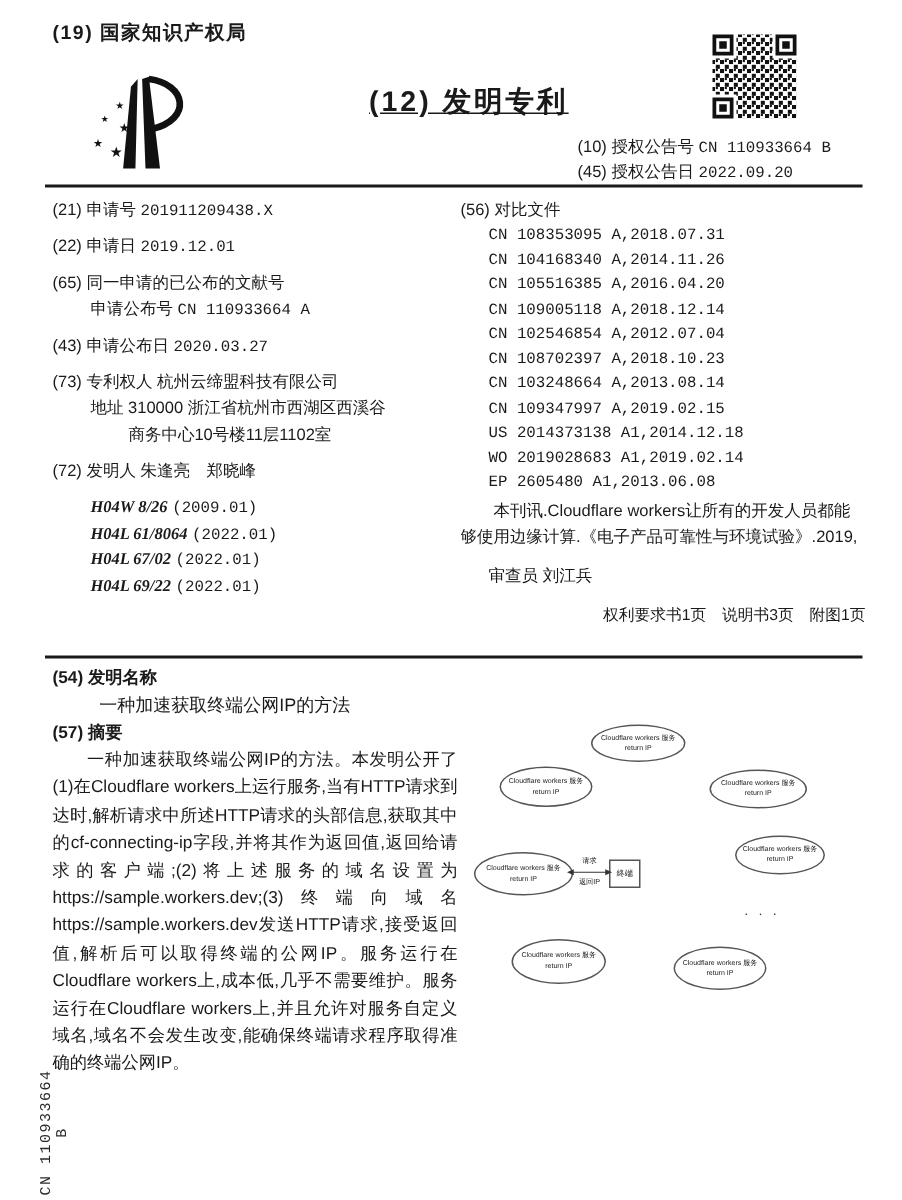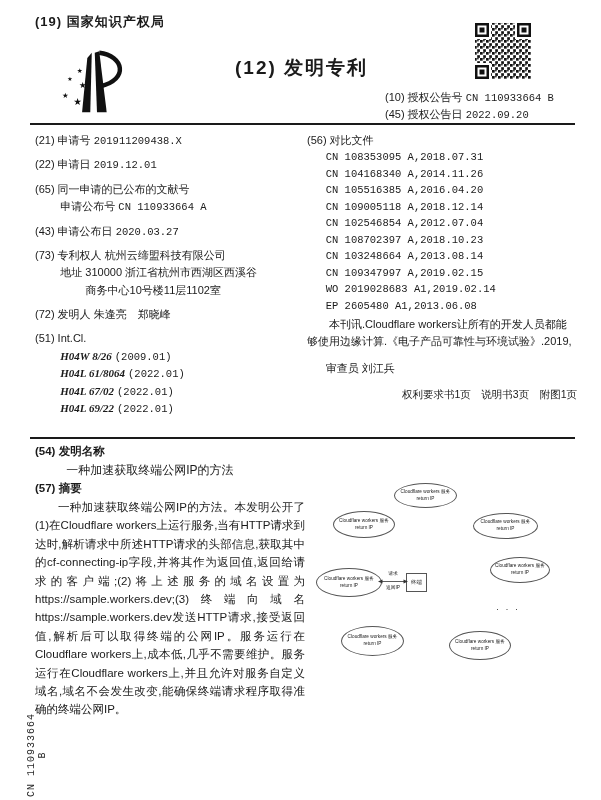--- a/index.html
+++ b/index.html
@@ -6,21 +6,21 @@
   body{
     width:601px;height:800px;position:relative;background:#ffffff;
     font-family:"Liberation Sans",sans-serif;color:#1a1a1a;overflow:hidden;
   }
   .abs{position:absolute;}
   .lbl{font-weight:400;}
   .val{font-family:"Liberation Mono",monospace;font-size:10.5px;}
   
   .office{left:35px;top:13px;font-size:13px;font-weight:700;letter-spacing:1px;}
   .logo{left:58px;top:40px;}
-  .doc-type{left:235px;top:55px;font-size:19px;font-weight:700;letter-spacing:2px;}
+  .doc-type{left:246px;top:55px;font-size:19px;font-weight:700;letter-spacing:2px;text-decoration:underline;}
   .qr{left:474px;top:22px;}
   .pub-line{left:385px;font-size:11px;white-space:nowrap;}
   .pub-no{top:90px;}
   .pub-date{top:107px;}
   .rule{left:30px;width:545px;height:2px;background:#1a1a1a;}
   .rule-top{top:123px;}
   .rule-mid{top:437px;}
   
   .biblio{left:35px;top:132px;width:542px;display:flex;}
   .col-left{width:272px;font-size:11px;line-height:1.57;}
@@ -146,21 +146,20 @@
           <span class="lbl">地址</span>
           <span>310000 浙江省杭州市西湖区西溪谷</span>
         </div>
         <div class="indent2">商务中心10号楼11层1102室</div>
       </div>
       <div class="field">
         <span class="lbl">(72) 发明人</span>
         <span>朱逢亮　郑晓峰</span>
       </div>
       <div class="field">
-        <div class="lbl">(51) Int.Cl.</div>
         <div class="cls-line">
           <span class="cls-code">H04W 8/26</span>
           <span class="val">(2009.01)</span>
         </div>
         <div class="cls-line">
           <span class="cls-code">H04L 61/8064</span>
           <span class="val">(2022.01)</span>
         </div>
         <div class="cls-line">
           <span class="cls-code">H04L 67/02</span>
@@ -177,20 +176,21 @@
       <div class="lbl">(56) 对比文件</div>
       <div class="cit-list">
         <div class="cit val">CN 108353095 A,2018.07.31</div>
         <div class="cit val">CN 104168340 A,2014.11.26</div>
         <div class="cit val">CN 105516385 A,2016.04.20</div>
         <div class="cit val">CN 109005118 A,2018.12.14</div>
         <div class="cit val">CN 102546854 A,2012.07.04</div>
         <div class="cit val">CN 108702397 A,2018.10.23</div>
         <div class="cit val">CN 103248664 A,2013.08.14</div>
         <div class="cit val">CN 109347997 A,2019.02.15</div>
+        <div class="cit val">US 2014373138 A1,2014.12.18</div>
         <div class="cit val">WO 2019028683 A1,2019.02.14</div>
         <div class="cit val">EP 2605480 A1,2013.06.08</div>
       </div>
       <div class="lit-para">本刊讯.Cloudflare workers让所有的开发人员都能够使用边缘计算.《电子产品可靠性与环境试验》.2019,</div>
       <div class="examiner">
         <span class="lbl">审查员</span>
         <span>刘江兵</span>
       </div>
       <div class="pages-note">权利要求书1页　说明书3页　附图1页</div>
     </div>

